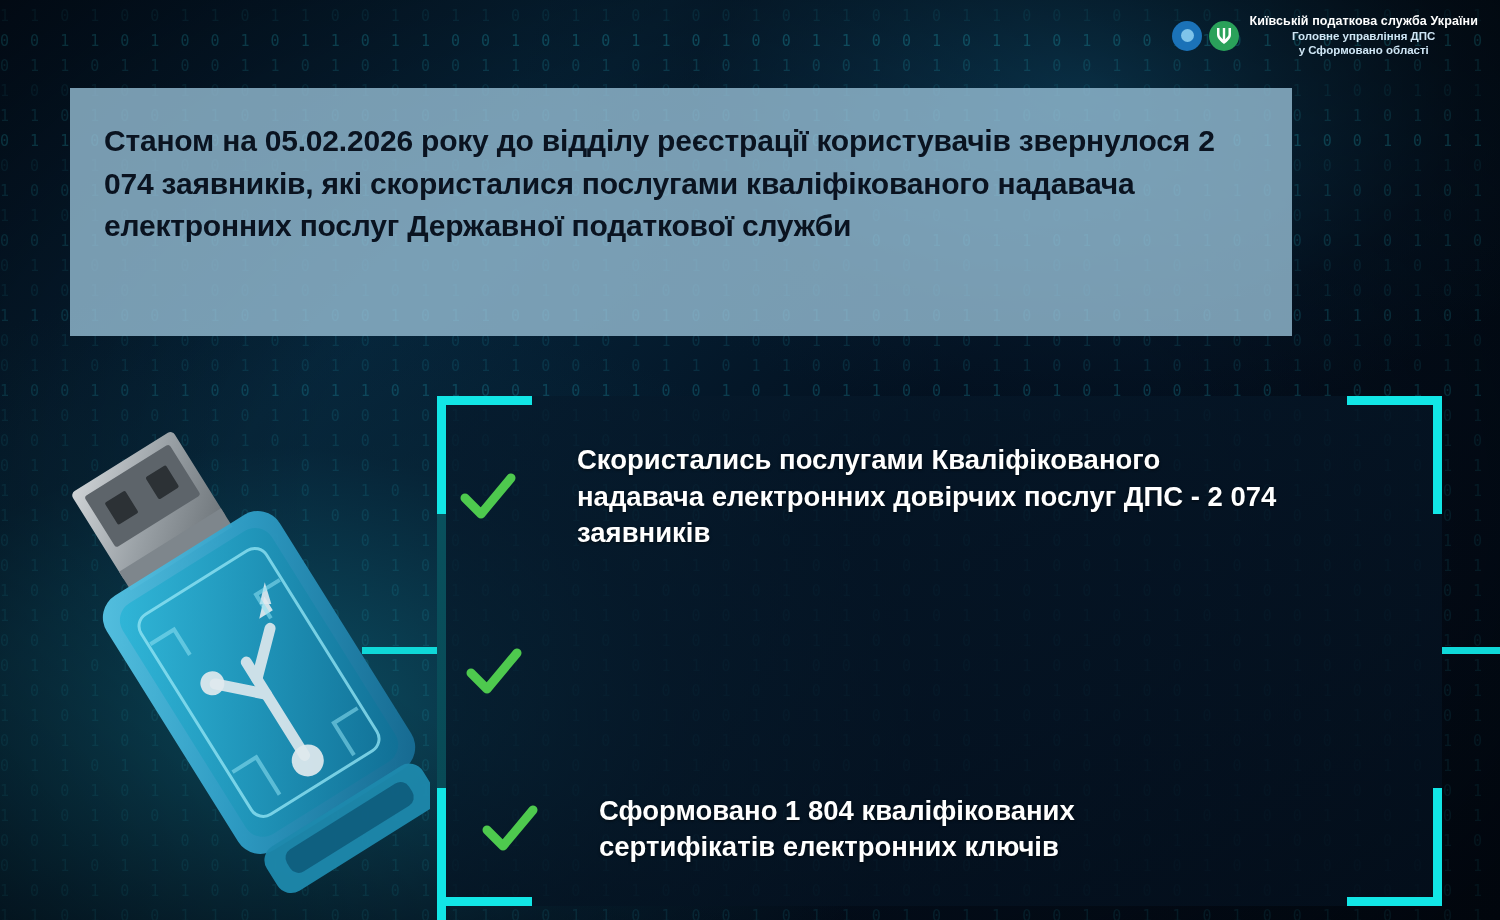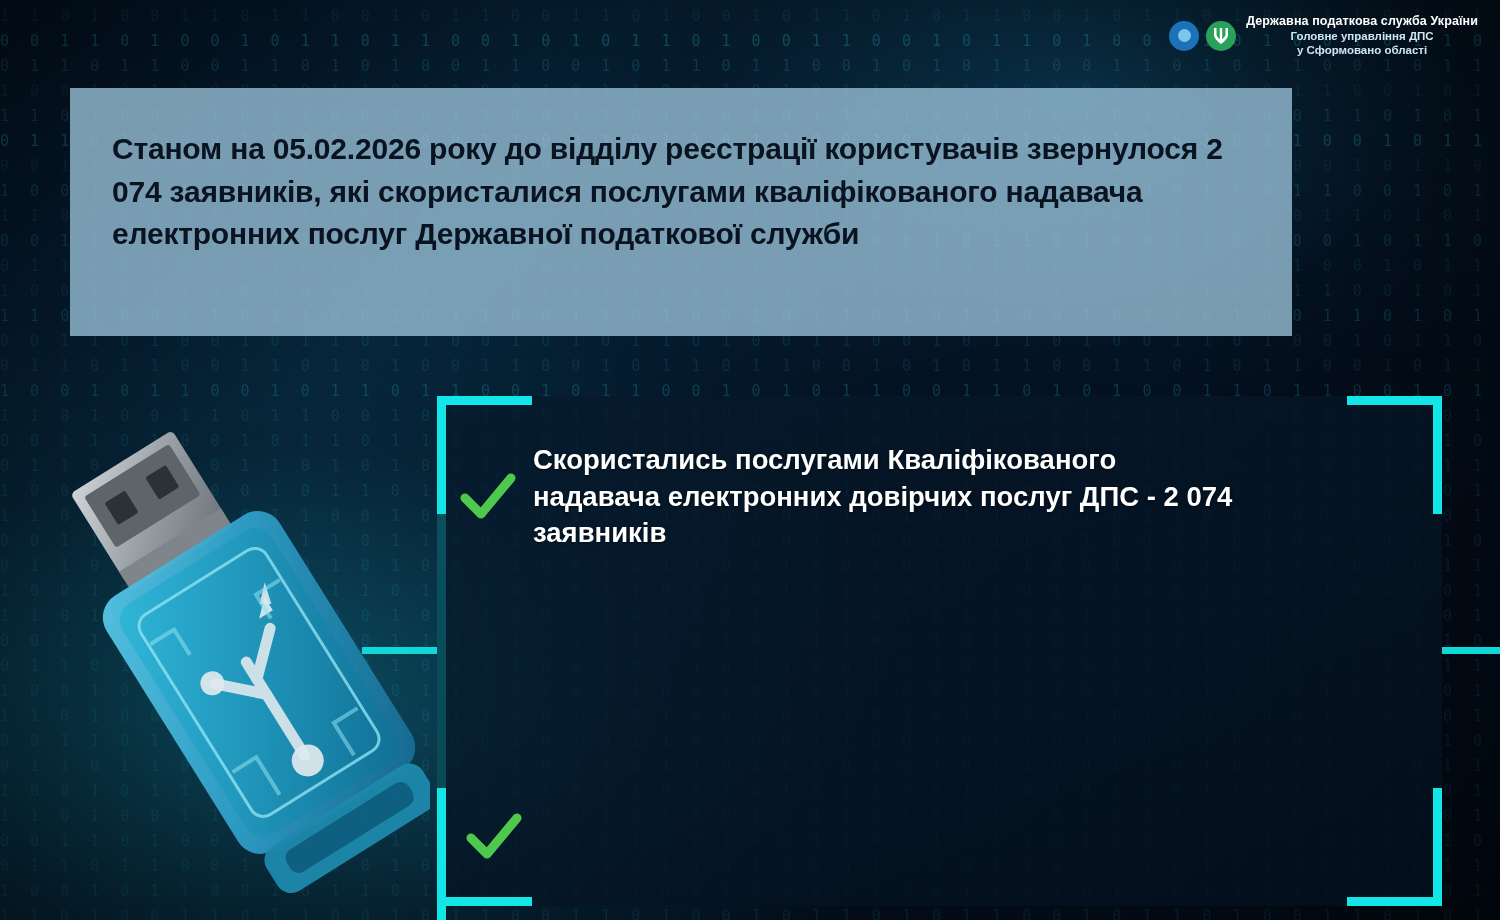--- a/index.html
+++ b/index.html
@@ -89,21 +89,21 @@
     left: 70px;
     top: 88px;
     width: 1222px;
     min-height: 248px;
     background: rgba(150, 190, 212, 0.80);
     padding: 32px 34px 30px 34px;
     box-sizing: border-box;
     z-index: 10;
   }
   .headline p {
-    margin: 8px;
+    margin: 0;
     font-size: 30px;
     font-weight: bold;
     color: #0a1320;
     line-height: 1.42;
     letter-spacing: -0.2px;
   }
 
   
   .usb-wrap {
     position: absolute;
@@ -171,20 +171,21 @@
     width: 58px;
     height: 58px;
   }
   .check svg { display: block; }
   .item-text {
     font-size: 27.5px;
     font-weight: bold;
     color: #ffffff;
     line-height: 1.33;
     text-shadow: 0 1px 3px rgba(0,0,0,.6);
+    margin-left: 44px;
   }
   .item-1 .item-text { max-width: 700px; }
   .item-2 { padding-left: 6px; }
   .item-3 { padding-left: 22px; }
   .item-3 .item-text { max-width: 640px; }
 </style>
 </head>
 <body>
 
 <div id="poster">
@@ -236,21 +237,21 @@
     <div class="logo-marks">
       <div class="logo-blue"></div>
       <div class="logo-green">
         <svg width="18" height="20" viewBox="0 0 18 20" aria-hidden="true">
           <path d="M2 2 L2 9 Q2 13 9 18 Q16 13 16 9 L16 2 L13.5 2 L13.5 8.6 Q13.5 11 9 14.2 Q4.5 11 4.5 8.6 L4.5 2 Z" fill="#ffffff"></path>
           <rect x="7.8" y="2" width="2.4" height="12" fill="#ffffff"></rect>
         </svg>
       </div>
     </div>
     <div class="logo-text">
-      <div class="l1">Державна податкова служба України</div>
+      <div class="l1">Київській податкова служба України</div>
       <div class="l2">Головне управління ДПС</div>
       <div class="l3">у Сформовано області</div>
     </div>
   </div>
 
   <div class="headline">
     <p>Станом на 05.02.2026 року до відділу реєстрації користувачів звернулося 2 074 заявників, які скористалися послугами кваліфікованого надавача електронних послуг Державної податкової служби</p>
   </div>
 
   <div class="usb-wrap">
@@ -329,17 +330,25 @@
       </div>
 
       <div class="item item-2">
         <span class="check">
           <svg width="58" height="58" viewBox="0 0 58 58" aria-hidden="true">
             <path d="M6 30 L22 46 L52 10" fill="none" stroke="#4ec94e" stroke-width="9" stroke-linecap="round" stroke-linejoin="round"></path>
           </svg>
         </span>
       </div>
 
+      <div class="item item-3">
+        <span class="check">
+          <svg width="58" height="58" viewBox="0 0 58 58" aria-hidden="true">
+            <path d="M6 30 L22 46 L52 10" fill="none" stroke="#4ec94e" stroke-width="9" stroke-linecap="round" stroke-linejoin="round"></path>
+          </svg>
+        </span>
+        <span class="item-text">Сформовано 1 804 кваліфікованих сертифікатів електронних ключів</span>
+      </div>
 
     </div>
   </div>
 
 </div>
 
 </body></html>

